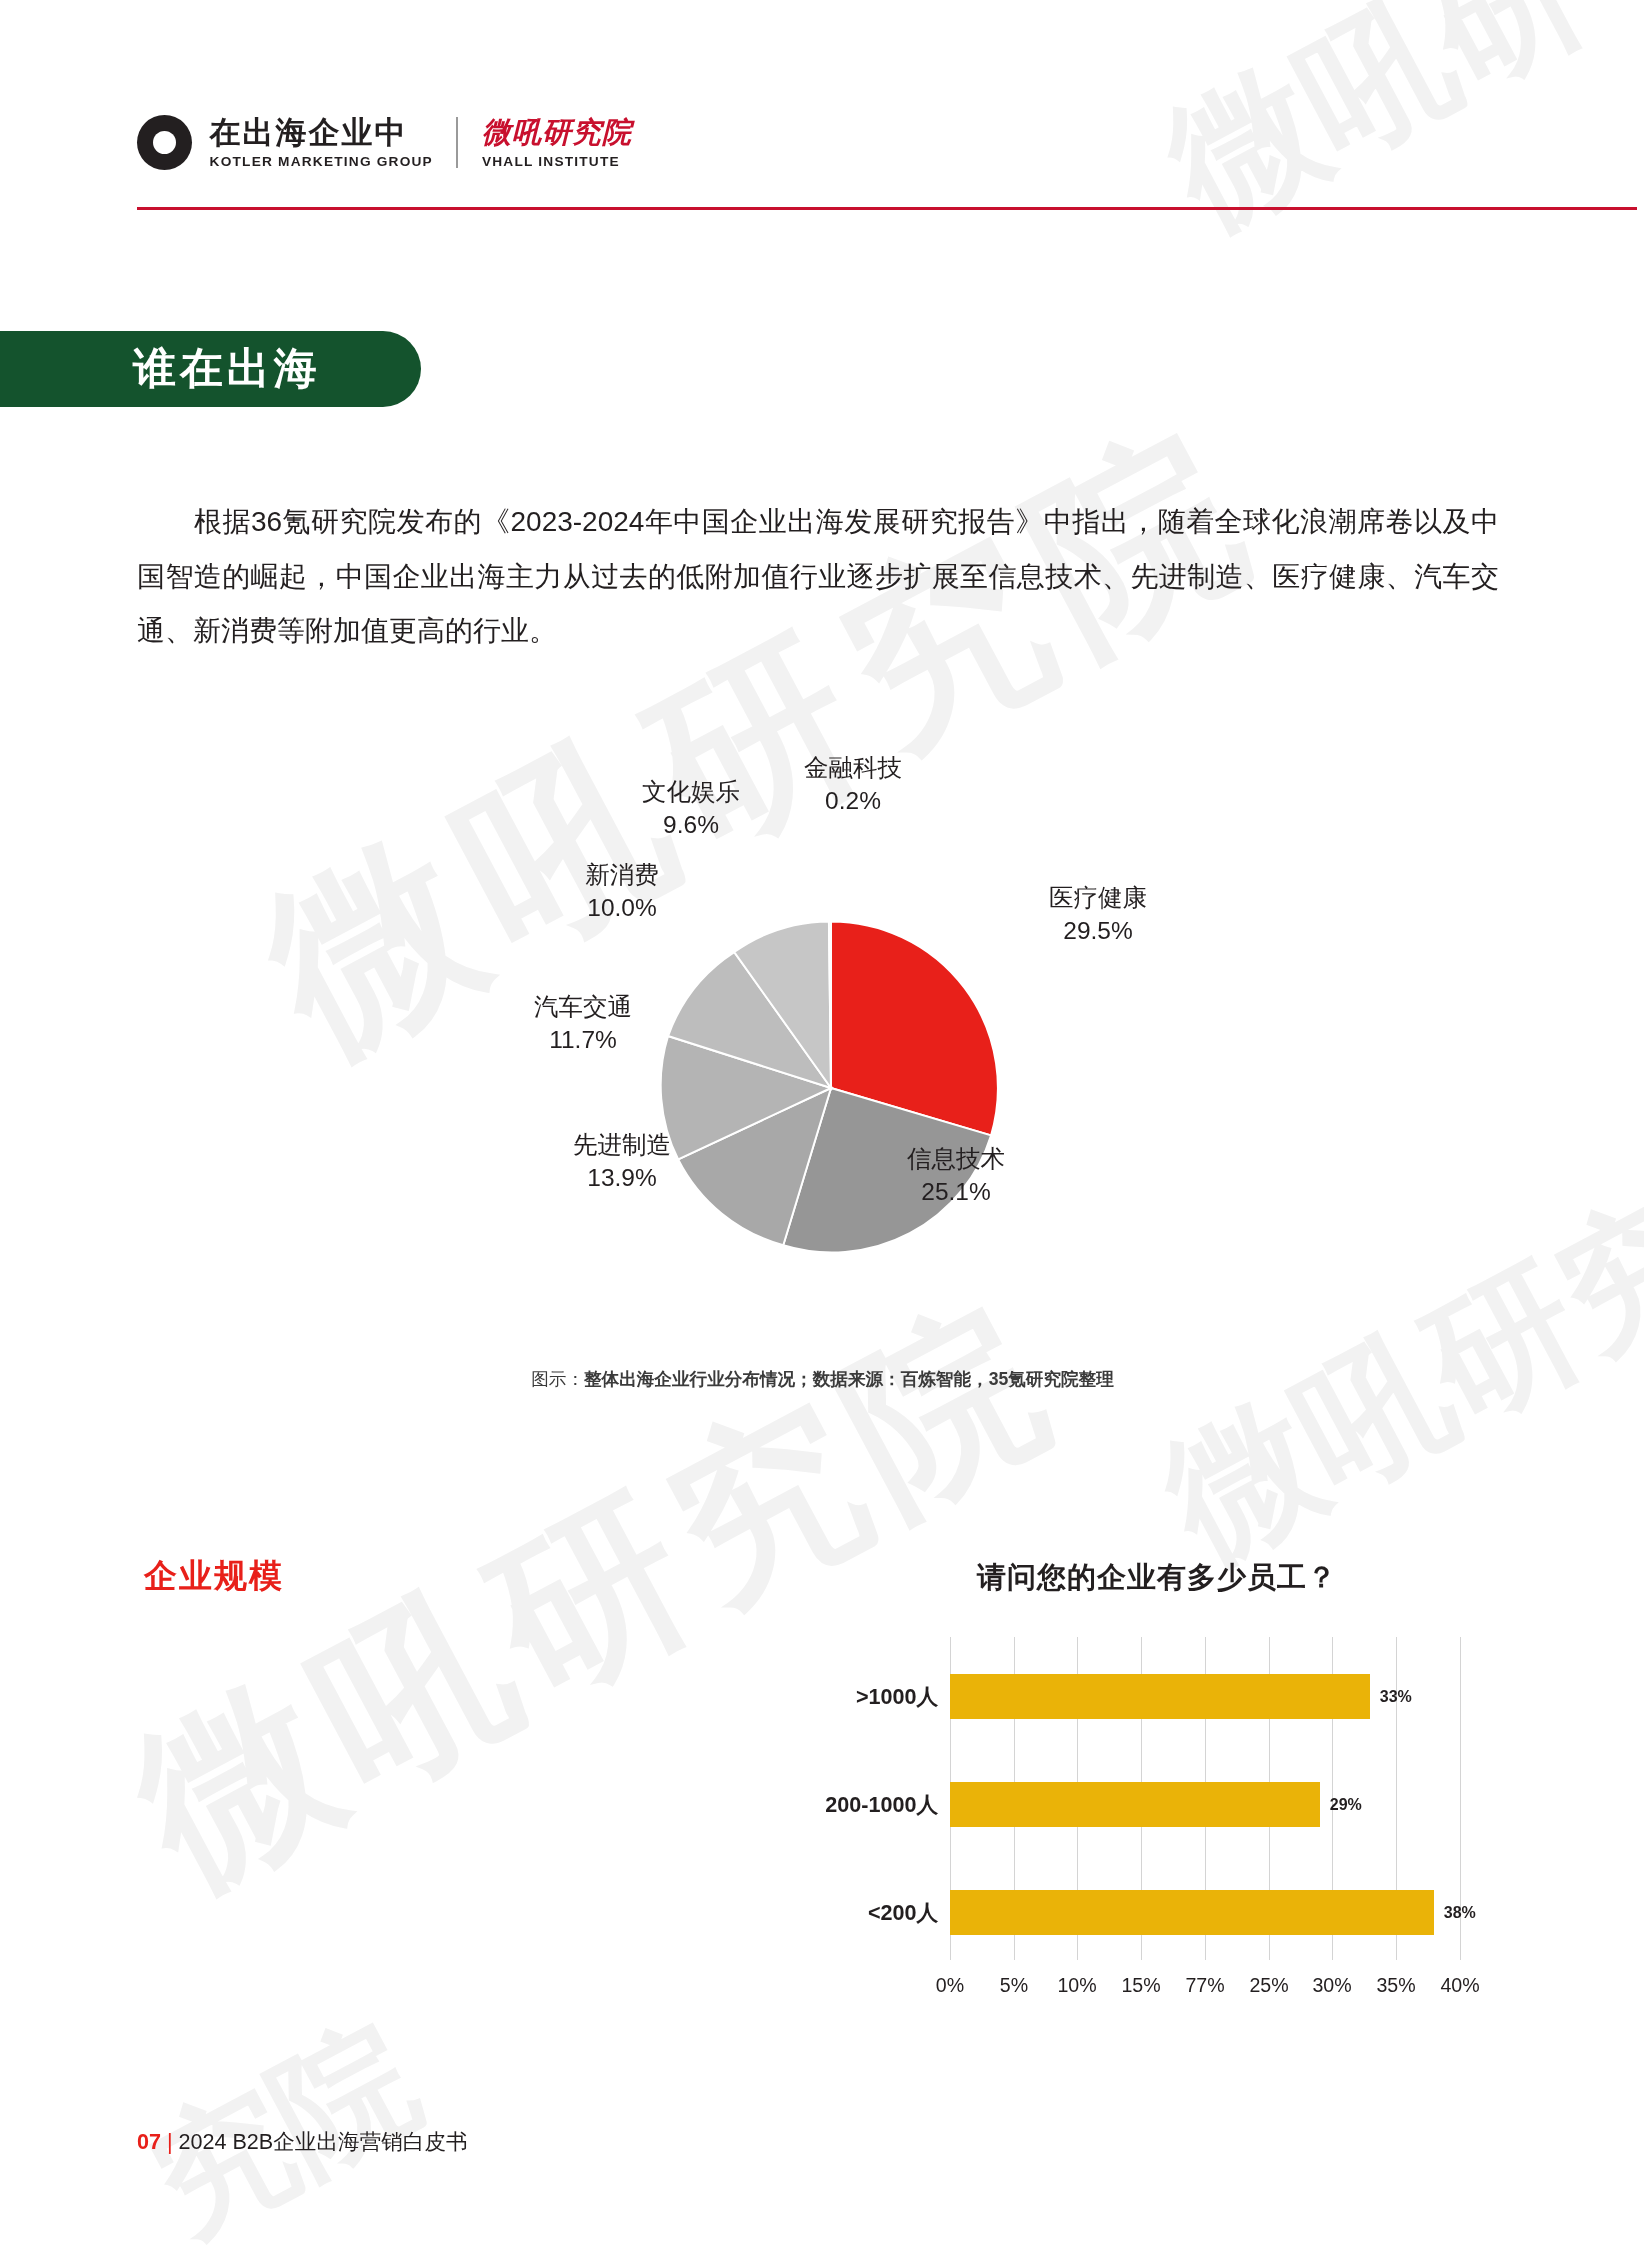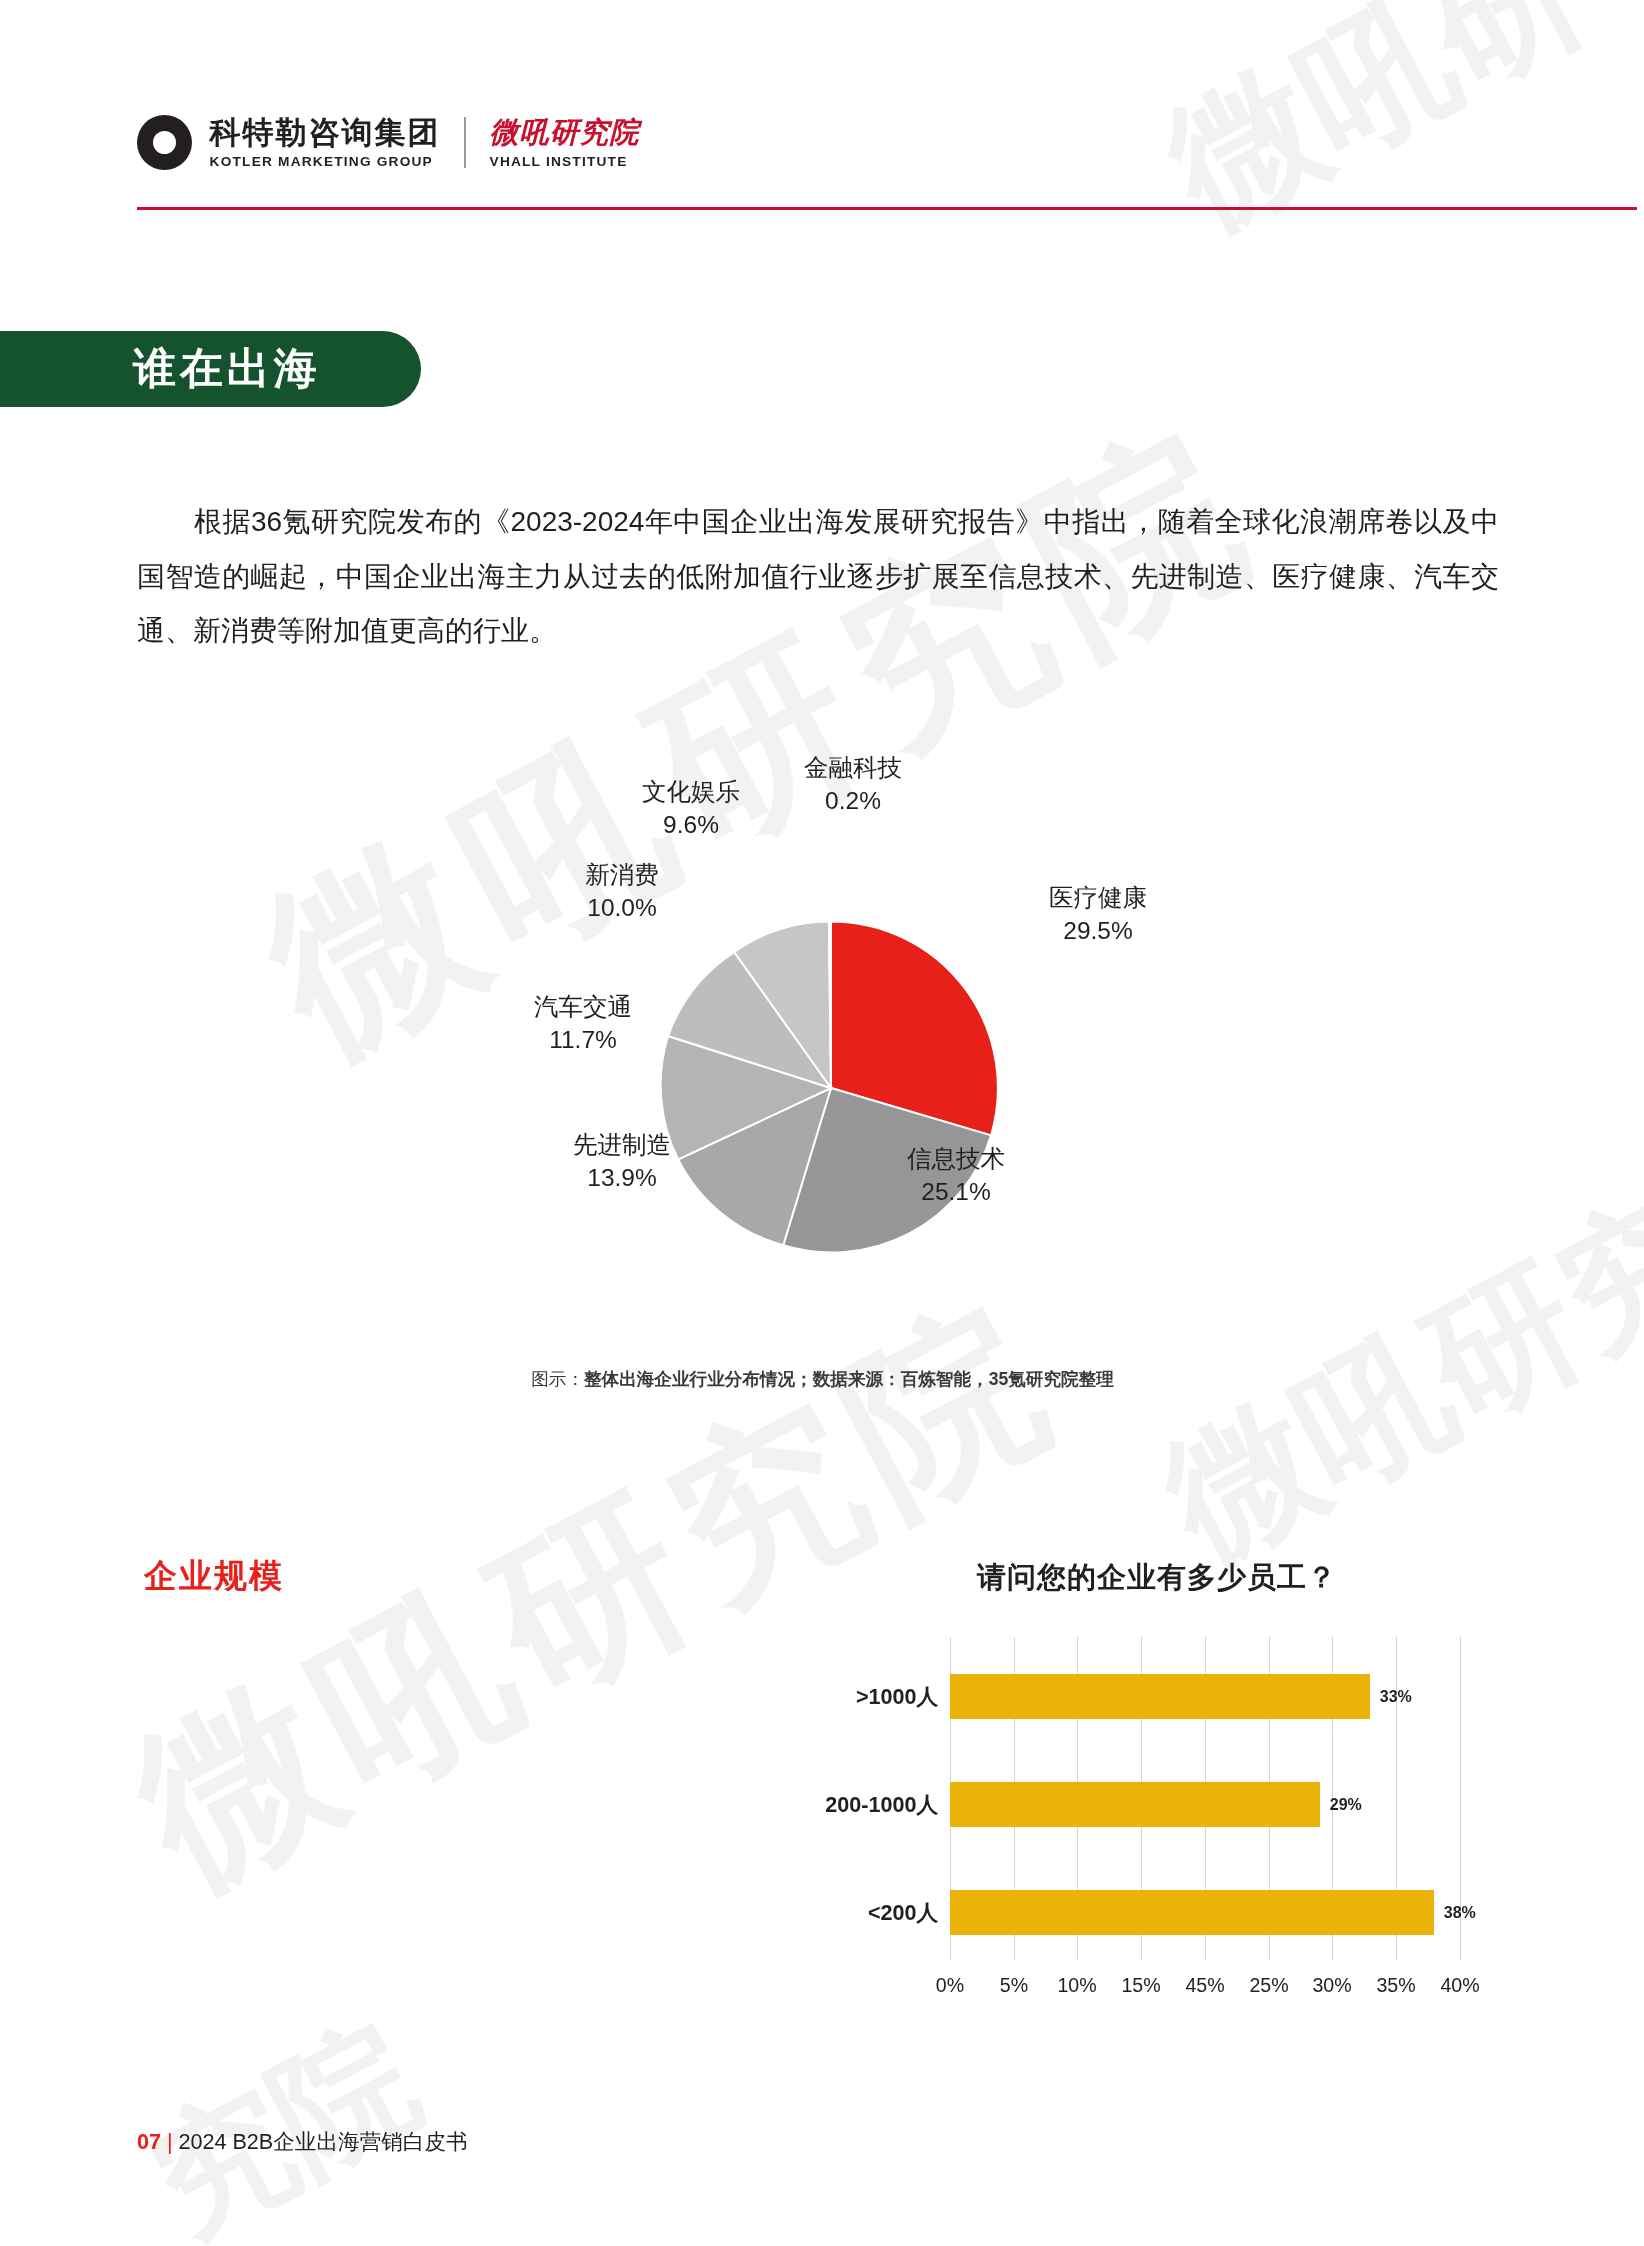--- a/index.html
+++ b/index.html
@@ -166,21 +166,21 @@
 <div class="wm wm3">微吼研究院</div>
 <div class="wm wm4">微吼研究院</div>
 <div class="wm wm5">究院</div>
 
 <div class="page">
 
   <div class="header">
     <div class="logo-block">
       <span class="logo-mark"></span>
       <span>
-        <span class="logo-cn">科特勒咨询集团</span>
+        <span class="logo-cn">在出海企业中</span>
         <div class="logo-en">KOTLER MARKETING GROUP</div>
       </span>
       <span class="logo-divider"></span>
       <span>
         <span class="logo2-cn">微吼研究院</span>
         <div class="logo2-en">VHALL INSTITUTE</div>
       </span>
     </div>
     <div class="header-rule"></div>
   </div>
@@ -272,21 +272,21 @@
       </div>
       <div class="bar-row" style="top:253px; width:484px;">
         <span class="bar-cat">&lt;200人</span>
         <span class="bar-val">38%</span>
       </div>
 
       <div class="xtick" style="left:0px">0%</div>
       <div class="xtick" style="left:64px">5%</div>
       <div class="xtick" style="left:127px">10%</div>
       <div class="xtick" style="left:191px">15%</div>
-      <div class="xtick" style="left:255px">45%</div>
+      <div class="xtick" style="left:255px">77%</div>
       <div class="xtick" style="left:319px">25%</div>
       <div class="xtick" style="left:382px">30%</div>
       <div class="xtick" style="left:446px">35%</div>
       <div class="xtick" style="left:510px">40%</div>
     </div>
   </div>
 
   <div class="footer">
     <span class="pg">07</span><span class="sep">|</span><span>2024 B2B企业出海营销白皮书</span>
   </div>

